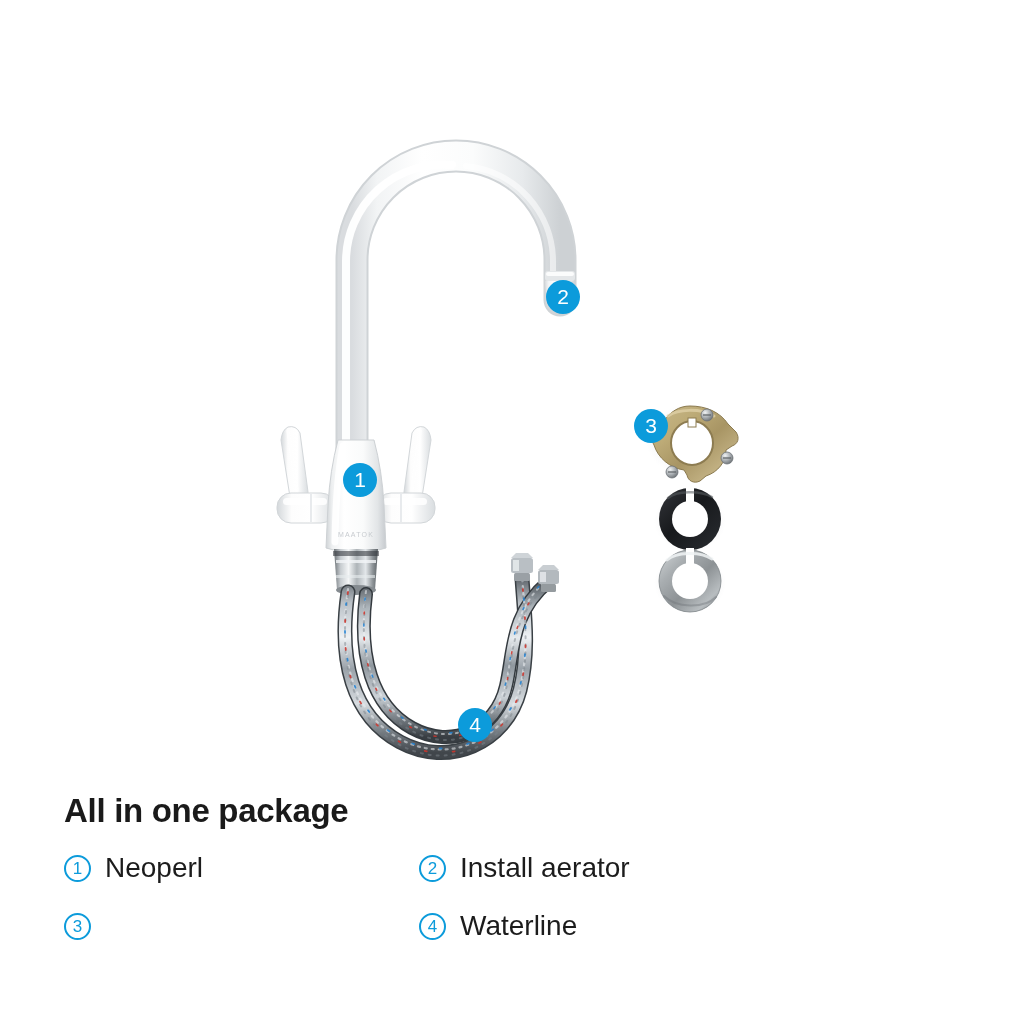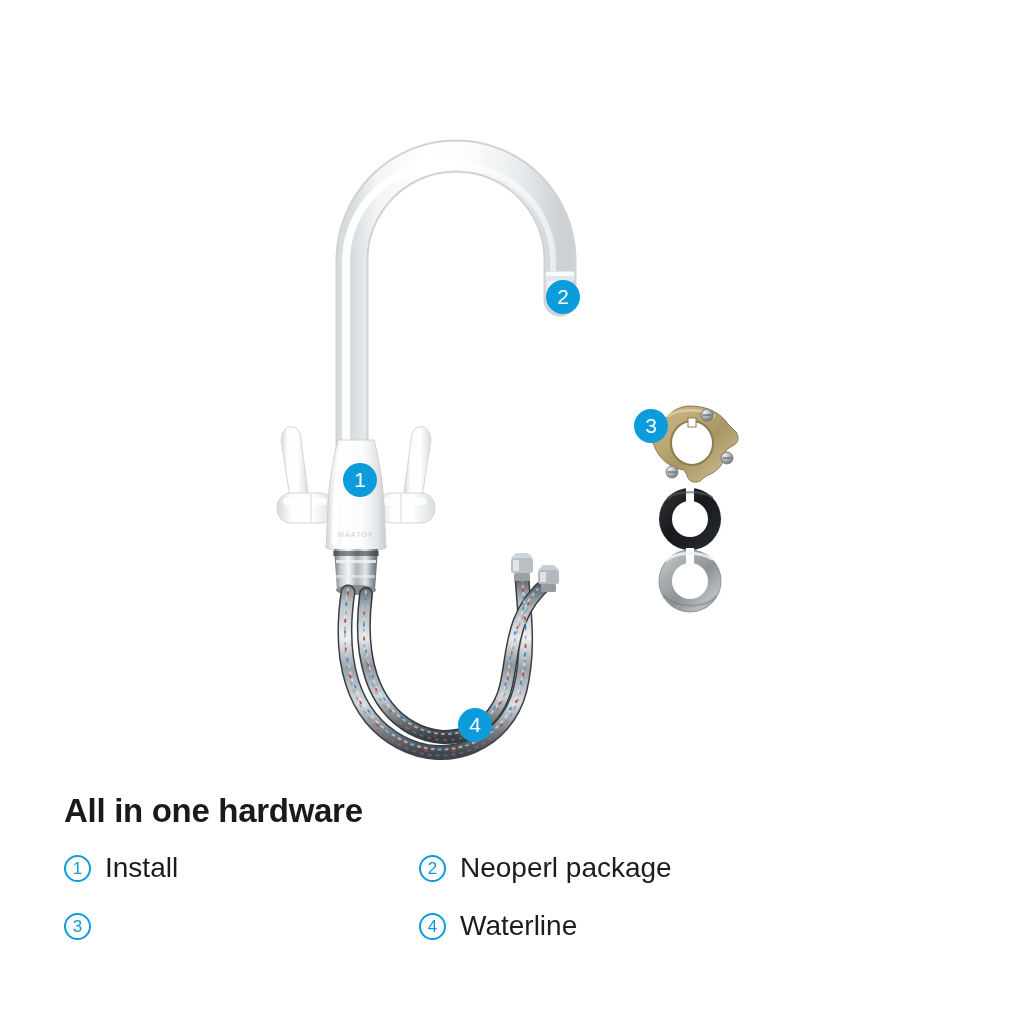--- a/index.html
+++ b/index.html
@@ -360,32 +360,32 @@
       </g>
     </svg>
   </div>
 
   <div class="callout" id="callout-1">1</div>
   <div class="callout" id="callout-2">2</div>
   <div class="callout" id="callout-3">3</div>
   <div class="callout" id="callout-4">4</div>
 
   <div id="legend">
-    <div id="legend-title">All in one hardware</div>
+    <div id="legend-title">All in one package</div>
 
     <div class="legend-grid">
 
       <div class="legend-item">
         <span class="legend-marker">1</span>
-        <span class="legend-label">Install</span>
+        <span class="legend-label">Neoperl</span>
       </div>
 
       <div class="legend-item">
         <span class="legend-marker">2</span>
-        <span class="legend-label">Neoperl package</span>
+        <span class="legend-label">Install aerator</span>
       </div>
 
       <div class="legend-item">
         <span class="legend-marker">3</span>
       </div>
 
       <div class="legend-item">
         <span class="legend-marker">4</span>
         <span class="legend-label">Waterline</span>
       </div>

